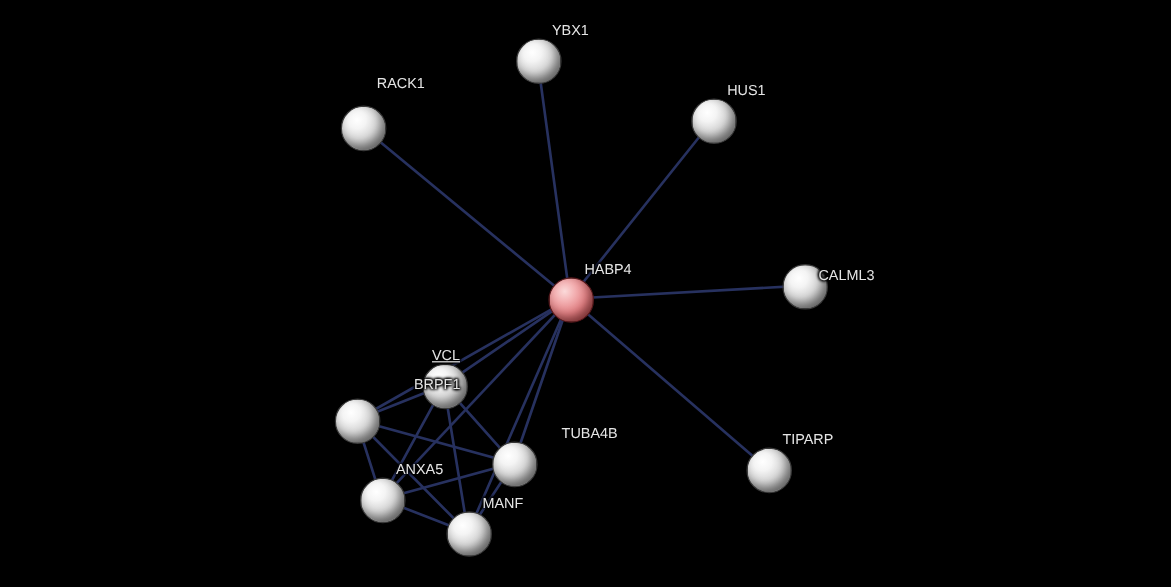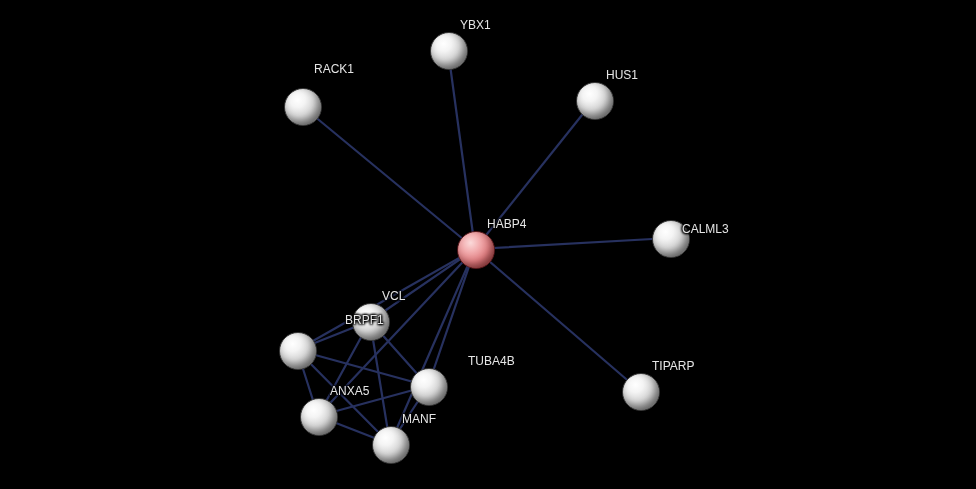--- a/index.html
+++ b/index.html
@@ -86,21 +86,21 @@
     <div class="node-label" style="left: 460px; top: 18px;">YBX1</div>
     <div class="node white" style="left: 284px; top: 88px;"></div>
     <div class="node-label" style="left: 314px; top: 62px; text-align: center;">RACK1</div>
     <div class="node white" style="left: 576px; top: 82px;"></div>
     <div class="node-label" style="left: 606px; top: 68px;">HUS1</div>
     <div class="node white" style="left: 652px; top: 220px;"></div>
     <div class="node-label" style="left: 682px; top: 206px; margin-top: 16px;">CALML3</div>
     <div class="node red" style="left: 457px; top: 231px;"></div>
     <div class="node-label" style="left: 487px; top: 217px; text-align: center;">HABP4</div>
     <div class="node white" style="left: 352px; top: 303px;"></div>
-    <div class="node-label" style="left: 382px; top: 289px;">VCL</div>
+    <div class="node-label" style="left: 360px; top: 289px; text-decoration: underline;">VCL</div>
     <div class="node white" style="left: 279px; top: 332px;"></div>
     <div class="node-label" style="left: 309px; top: 313px; margin-left: 36px;">BRPF1</div>
     <div class="node white" style="left: 410px; top: 368px;"></div>
     <div class="node-label" style="left: 468px; top: 354px;">TUBA4B</div>
     <div class="node white" style="left: 300px; top: 398px;"></div>
     <div class="node-label" style="left: 330px; top: 384px;">ANXA5</div>
     <div class="node white" style="left: 372px; top: 426px;"></div>
     <div class="node-label" style="left: 402px; top: 412px; text-align: center;">MANF</div>
     <div class="node white" style="left: 622px; top: 373px;"></div>
     <div class="node-label" style="left: 652px; top: 359px;">TIPARP</div>

